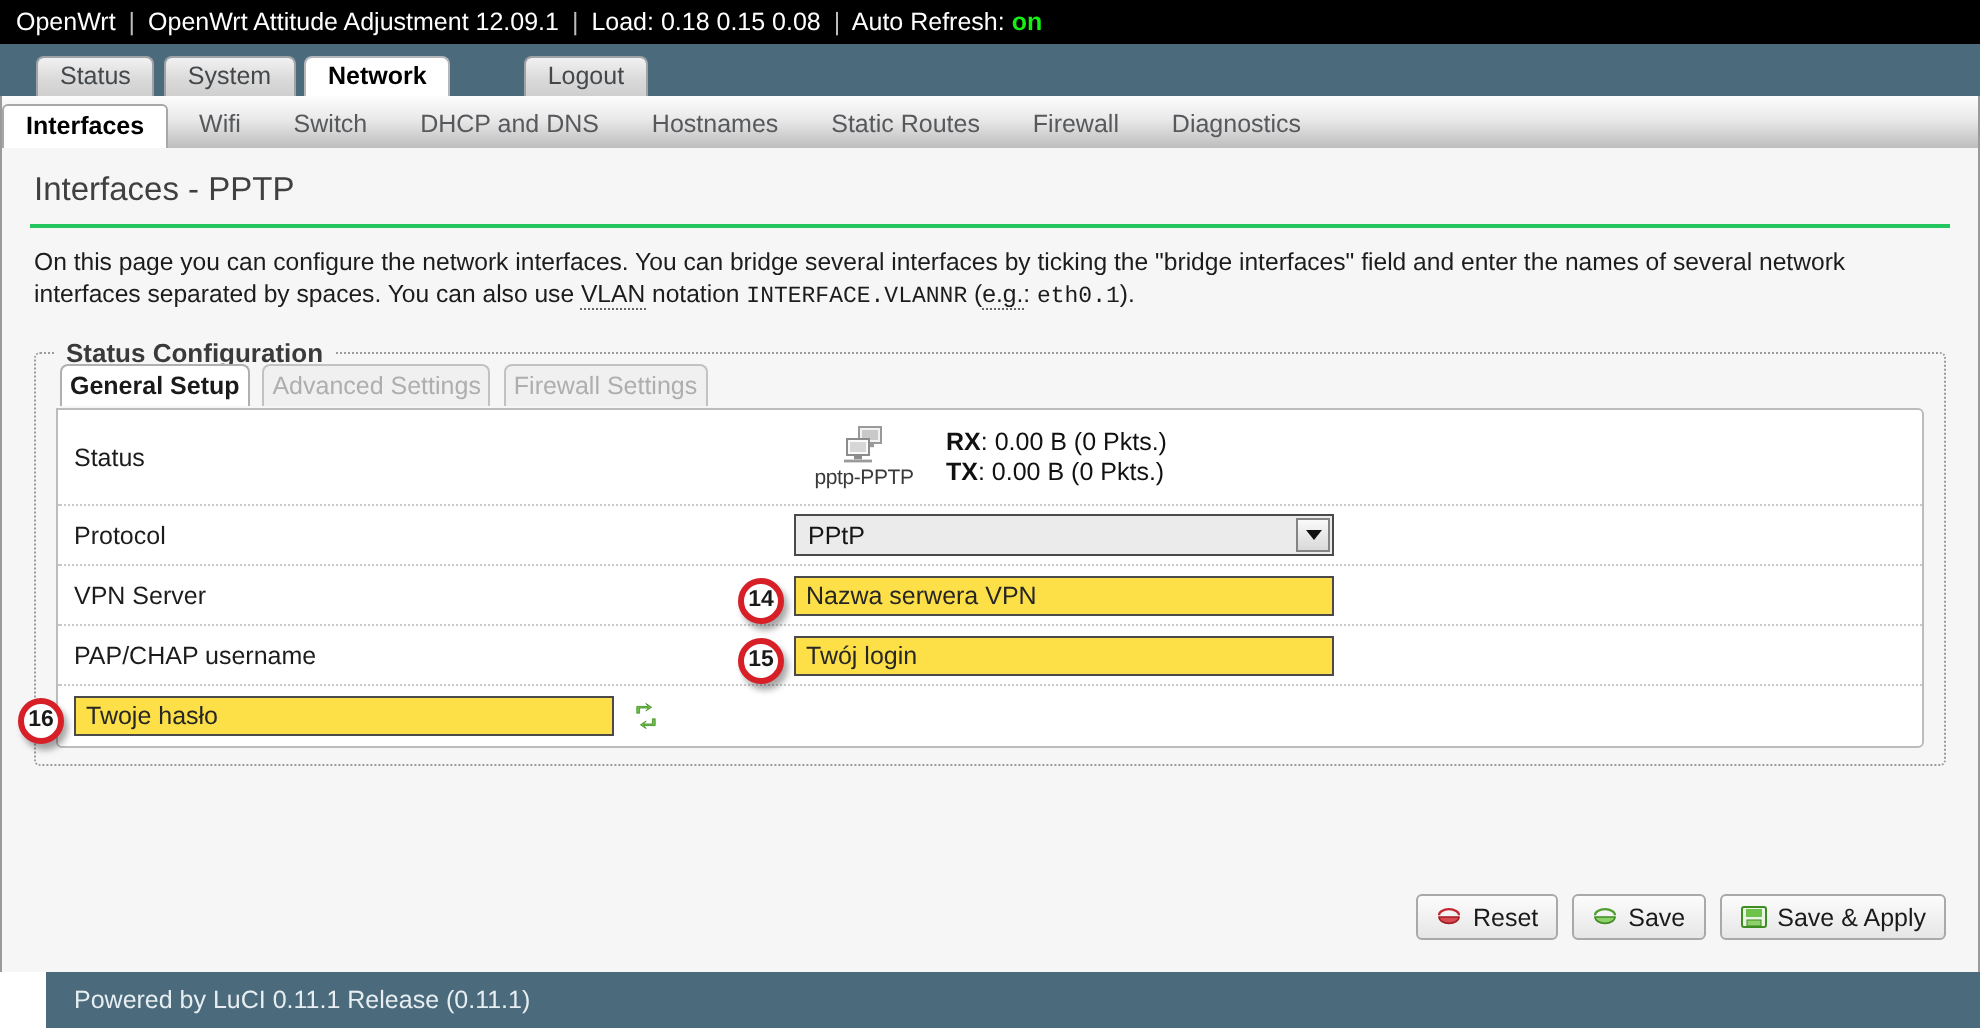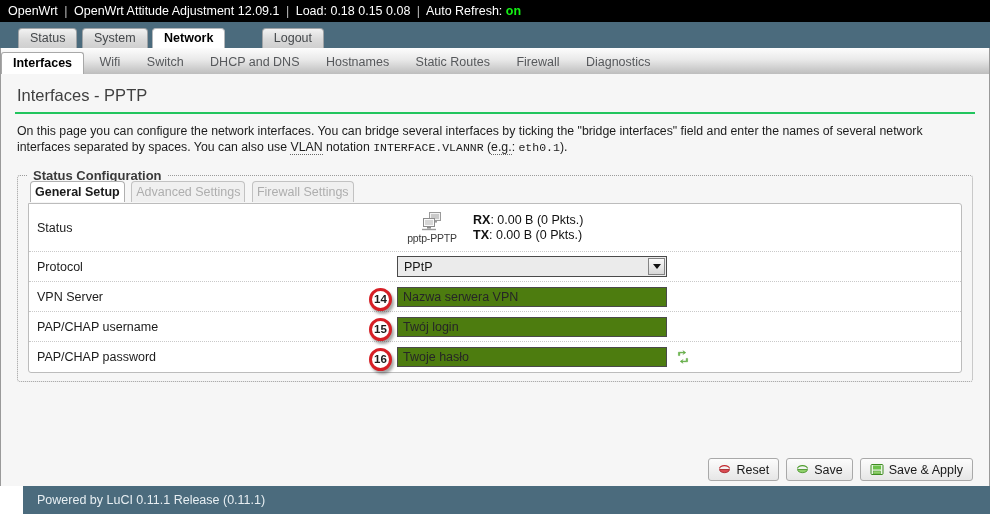--- a/index.html
+++ b/index.html
@@ -226,21 +226,21 @@
   }
   .caret {
     width: 0; height: 0;
     border-left: 4px solid transparent;
     border-right: 4px solid transparent;
     border-top: 5px solid #111;
   }
   .txt {
     width: 270px;
     height: 20px;
-    background: #4d7c0f;
+    background: #fde047;
     border: 1px solid #4a4a4a;
     font-size: 12.5px;
     color: #262626;
     padding: 0 5px;
     line-height: 18px;
     font-family: "Liberation Sans", sans-serif;
   }
   .revealicon { margin-left: 9px; }
 
   
@@ -257,21 +257,21 @@
     text-align: center;
     box-shadow: 2px 3px 3px rgba(0,0,0,0.35);
     z-index: 20;
   }
   .badge-inline { left: -28px; top: 1px; }
 
   
   #btnbar {
     position: absolute;
     right: 16px;
-    bottom: 5px;
+    bottom: 16px;
     display: flex;
     gap: 7px;
   }
   .btn {
     display: flex;
     align-items: center;
     gap: 5px;
     height: 23px;
     padding: 0 9px;
     font-size: 12.5px;
@@ -393,21 +393,20 @@
 
       <div class="row">
         <div class="rlabel">PAP/CHAP username</div>
         <div class="rvalue">
           <span class="badge badge-inline">15</span>
           <input class="txt" type="text" value="Twój login" style="">
         </div>
       </div>
 
       <div class="row">
-        <div class="rlabel">PAP/CHAP password</div>
         <div class="rvalue">
           <span class="badge badge-inline">16</span>
           <input class="txt" type="text" value="Twoje hasło" style="">
           <svg class="revealicon" width="14" height="14" viewBox="0 0 14 14">
             <path d="M3 2.2 h5.2 l-1.3 -1.5 2.9 1.9 -2.9 1.9 1.3 -1.5 h-4.4 v2.6 h-1.4 v-3.4 z" fill="#6cc24a" stroke="#3f8c22" stroke-width="0.4"></path>
             <path d="M11 11.8 h-5.2 l1.3 1.5 -2.9 -1.9 2.9 -1.9 -1.3 1.5 h4.4 v-2.6 h1.4 v3.4 z" fill="#6cc24a" stroke="#3f8c22" stroke-width="0.4"></path>
           </svg>
         </div>
       </div>
 

